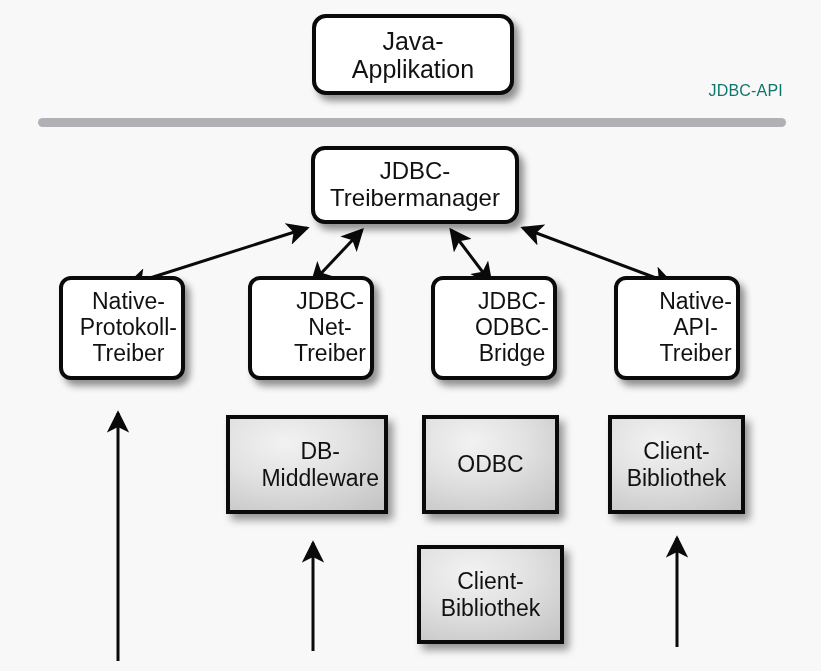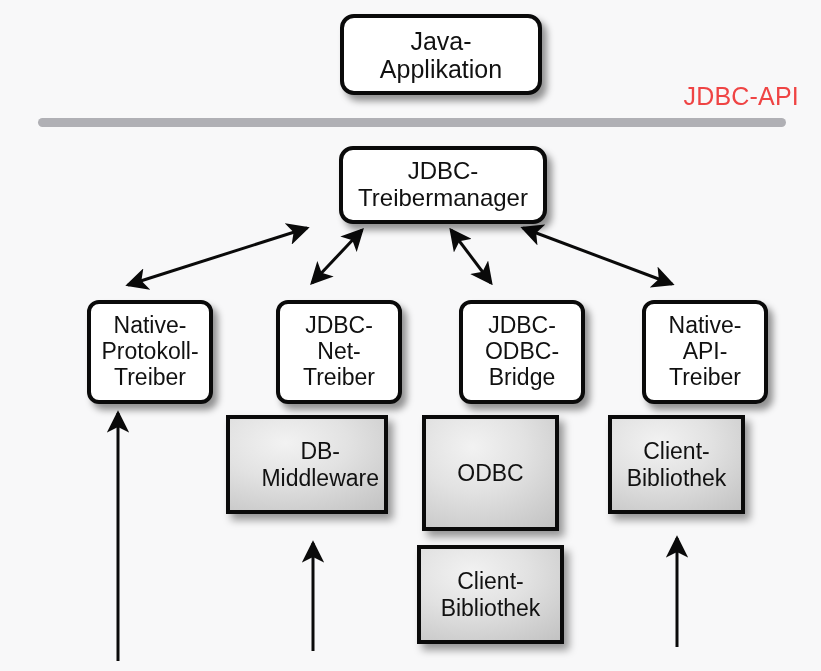--- a/index.html
+++ b/index.html
@@ -40,45 +40,45 @@
     border: 4px solid #0a0a0a;
     border-radius: 14px;
     display: flex;
     align-items: center;
     justify-content: center;
     text-align: center;
     color: #111111;
     line-height: 1.12;
     box-shadow: 5px 6px 7px rgba(0,0,0,0.42);
     z-index: 3;
-    margin-left: 28px;
   }
   .node .label {
     display: block;
     white-space: pre-line;
     padding: 0 4px;
   }
 
   #node-java-applikation {
     left: 312px; top: 14px;
     width: 202px; height: 81px;
     font-size: 25px;
   }
   #node-jdbc-treibermanager {
     left: 311px; top: 146px;
     width: 208px; height: 78px;
     font-size: 24px;
   }
 
   .driver-node {
-    top: 300px;
+    top: 276px;
     width: 126px;
     height: 104px;
     font-size: 23px;
     border-radius: 12px;
+    justify-content: flex-end;
   }
   #node-native-protokoll-treiber { left: 59px; }
   #node-jdbc-net-treiber        { left: 248px; }
   #node-jdbc-odbc-bridge        { left: 431px; }
   #node-native-api-treiber      { left: 614px; }
 
   
   .gray-box {
     position: absolute;
     box-sizing: border-box;
@@ -102,21 +102,21 @@
   }
 
   #node-db-middleware {
     left: 226px; top: 415px;
     width: 162px; height: 99px;
     font-size: 23px;
     justify-content: flex-end;
   }
   #node-odbc {
     left: 422px; top: 415px;
-    width: 137px; height: 116px;
+    width: 137px; height: 99px;
     font-size: 23px;
   }
   #node-client-bibliothek-right {
     left: 608px; top: 415px;
     width: 137px; height: 99px;
     font-size: 23px;
   }
   #node-client-bibliothek-bottom {
     left: 417px; top: 545px;
     width: 147px; height: 99px;
@@ -127,24 +127,24 @@
   #api-divider {
     position: absolute;
     left: 38px; top: 118px;
     width: 748px; height: 9px;
     background: #b0b0b5;
     border-radius: 5px;
     z-index: 2;
   }
   #api-label {
     position: absolute;
-    right: 22px;
+    right: 38px;
     top: 82px;
-    font-size: 25px;
-    color: #ef4444;
+    font-size: 16px;
+    color: #0f766e;
     letter-spacing: 0.2px;
     z-index: 2;
   }
 </style>
 </head>
 <body>
 
 <div id="diagram">
 
   <svg id="connectors" viewBox="0 0 821 671" width="821" height="671">

